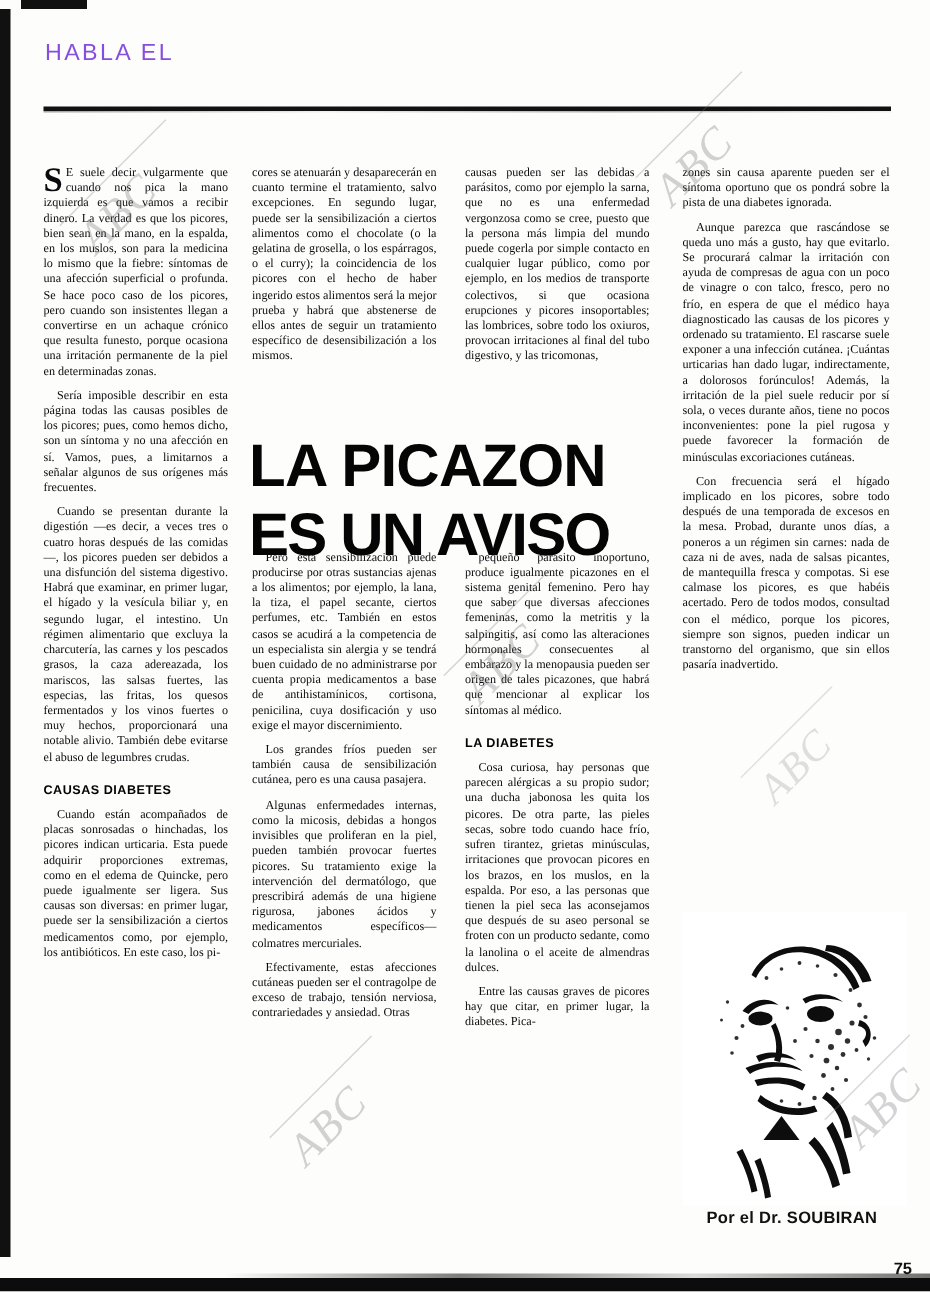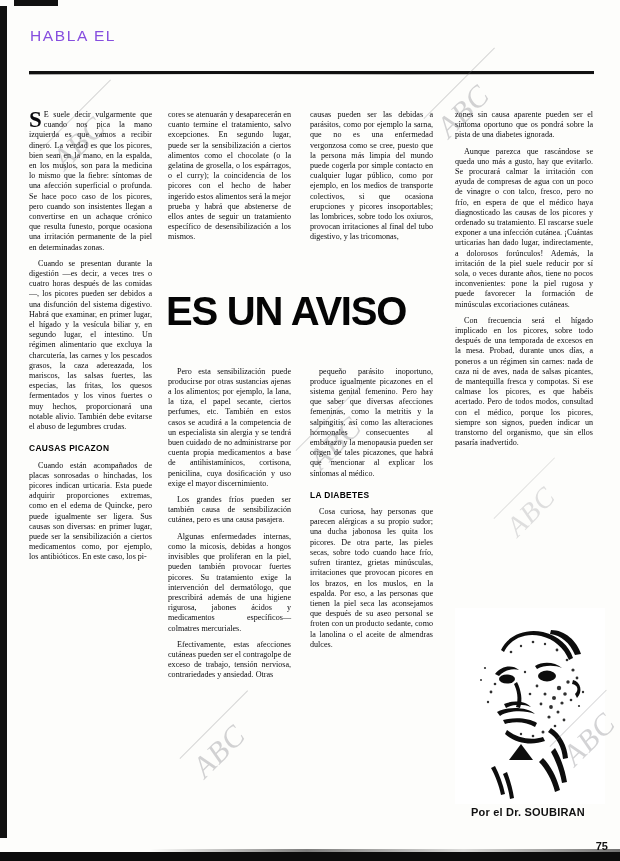--- a/index.html
+++ b/index.html
@@ -106,49 +106,52 @@
   <div class="edge-left"></div>
   <div class="edge-top-nub"></div>
 
   <div class="masthead">
     <div class="line">HABLA EL</div>
   </div>
   <div class="rule"></div>
 
   <div class="col" id="col1">
     <p class="dropcap noind">SE suele decir vulgarmente que cuando nos pica la mano izquierda es que vamos a recibir dinero. La verdad es que los picores, bien sean en la mano, en la espalda, en los muslos, son para la medicina lo mismo que la fiebre: síntomas de una afección superficial o profunda. Se hace poco caso de los picores, pero cuando son insistentes llegan a convertirse en un achaque crónico que resulta funesto, porque ocasiona una irritación permanente de la piel en determinadas zonas.</p>
+    <p>Sería imposible describir en esta página todas las causas posibles de los picores; pues, como hemos dicho, son un síntoma y no una afección en sí. Vamos, pues, a limitarnos a señalar algunos de sus orígenes más frecuentes.</p>
     <p>Cuando se presentan durante la digestión —es decir, a veces tres o cuatro horas después de las comidas—, los picores pueden ser debidos a una disfunción del sistema digestivo. Habrá que examinar, en primer lugar, el hígado y la vesícula biliar y, en segundo lugar, el intestino. Un régimen alimentario que excluya la charcutería, las carnes y los pescados grasos, la caza adereazada, los mariscos, las salsas fuertes, las especias, las fritas, los quesos fermentados y los vinos fuertes o muy hechos, proporcionará una notable alivio. También debe evitarse el abuso de legumbres crudas.</p>
-    <div class="subhead">CAUSAS PICAZON</div>
+    <div class="subhead">CAUSAS DIABETES</div>
     <p>Cuando están acompañados de placas sonrosadas o hinchadas, los picores indican urticaria. Esta puede adquirir proporciones extremas, como en el edema de Quincke, pero puede igualmente ser ligera. Sus causas son diversas: en primer lugar, puede ser la sensibilización a ciertos medicamentos como, por ejemplo, los antibióticos. En este caso, los pi-</p>
   </div>
 
   <div class="col" id="col2">
     <p class="noind">cores se atenuarán y desaparecerán en cuanto termine el tratamiento, salvo excepciones. En segundo lugar, puede ser la sensibilización a ciertos alimentos como el chocolate (o la gelatina de grosella, o los espárragos, o el curry); la coincidencia de los picores con el hecho de haber ingerido estos alimentos será la mejor prueba y habrá que abstenerse de ellos antes de seguir un tratamiento específico de desensibilización a los mismos.</p>
     <span class="hl-spacer"></span>
     <p>Pero esta sensibilización puede producirse por otras sustancias ajenas a los alimentos; por ejemplo, la lana, la tiza, el papel secante, ciertos perfumes, etc. También en estos casos se acudirá a la competencia de un especialista sin alergia y se tendrá buen cuidado de no administrarse por cuenta propia medicamentos a base de antihistamínicos, cortisona, penicilina, cuya dosificación y uso exige el mayor discernimiento.</p>
     <p>Los grandes fríos pueden ser también causa de sensibilización cutánea, pero es una causa pasajera.</p>
     <p>Algunas enfermedades internas, como la micosis, debidas a hongos invisibles que proliferan en la piel, pueden también provocar fuertes picores. Su tratamiento exige la intervención del dermatólogo, que prescribirá además de una higiene rigurosa, jabones ácidos y medicamentos específicos— colmatres mercuriales.</p>
     <p>Efectivamente, estas afecciones cutáneas pueden ser el contragolpe de exceso de trabajo, tensión nerviosa, contrariedades y ansiedad. Otras</p>
   </div>
 
   <div class="col" id="col3">
     <p class="noind">causas pueden ser las debidas a parásitos, como por ejemplo la sarna, que no es una enfermedad vergonzosa como se cree, puesto que la persona más limpia del mundo puede cogerla por simple contacto en cualquier lugar público, como por ejemplo, en los medios de transporte colectivos, si que ocasiona erupciones y picores insoportables; las lombrices, sobre todo los oxiuros, provocan irritaciones al final del tubo digestivo, y las tricomonas,</p>
     <span class="hl-spacer"></span>
     <p>pequeño parásito inoportuno, produce igualmente picazones en el sistema genital femenino. Pero hay que saber que diversas afecciones femeninas, como la metritis y la salpingitis, así como las alteraciones hormonales consecuentes al embarazo y la menopausia pueden ser origen de tales picazones, que habrá que mencionar al explicar los síntomas al médico.</p>
     <div class="subhead">LA DIABETES</div>
     <p>Cosa curiosa, hay personas que parecen alérgicas a su propio sudor; una ducha jabonosa les quita los picores. De otra parte, las pieles secas, sobre todo cuando hace frío, sufren tirantez, grietas minúsculas, irritaciones que provocan picores en los brazos, en los muslos, en la espalda. Por eso, a las personas que tienen la piel seca las aconsejamos que después de su aseo personal se froten con un producto sedante, como la lanolina o el aceite de almendras dulces.</p>
+    <p>Entre las causas graves de picores hay que citar, en primer lugar, la diabetes. Pica-</p>
   </div>
 
   <div class="col" id="col4">
     <p class="noind">zones sin causa aparente pueden ser el síntoma oportuno que os pondrá sobre la pista de una diabetes ignorada.</p>
     <p>Aunque parezca que rascándose se queda uno más a gusto, hay que evitarlo. Se procurará calmar la irritación con ayuda de compresas de agua con un poco de vinagre o con talco, fresco, pero no frío, en espera de que el médico haya diagnosticado las causas de los picores y ordenado su tratamiento. El rascarse suele exponer a una infección cutánea. ¡Cuántas urticarias han dado lugar, indirectamente, a dolorosos forúnculos! Además, la irritación de la piel suele reducir por sí sola, o veces durante años, tiene no pocos inconvenientes: pone la piel rugosa y puede favorecer la formación de minúsculas excoriaciones cutáneas.</p>
     <p>Con frecuencia será el hígado implicado en los picores, sobre todo después de una temporada de excesos en la mesa. Probad, durante unos días, a poneros a un régimen sin carnes: nada de caza ni de aves, nada de salsas picantes, de mantequilla fresca y compotas. Si ese calmase los picores, es que habéis acertado. Pero de todos modos, consultad con el médico, porque los picores, siempre son signos, pueden indicar un transtorno del organismo, que sin ellos pasaría inadvertido.</p>
   </div>
 
   <div class="headline">
+    <div>LA PICAZON</div>
     <div class="l2">ES UN AVISO</div>
   </div>
 
   <div class="portrait">
     <svg width="150" height="196" viewBox="0 0 150 196">
       <rect width="150" height="196" fill="#fff"></rect>
       <g fill="#0d0d0d">
 
         <path d="M46 42 C52 28 70 20 88 24 C104 28 114 38 118 50 L114 52 C109 40 99 31 86 28 C70 24 55 31 49 44 Z"></path>
 

